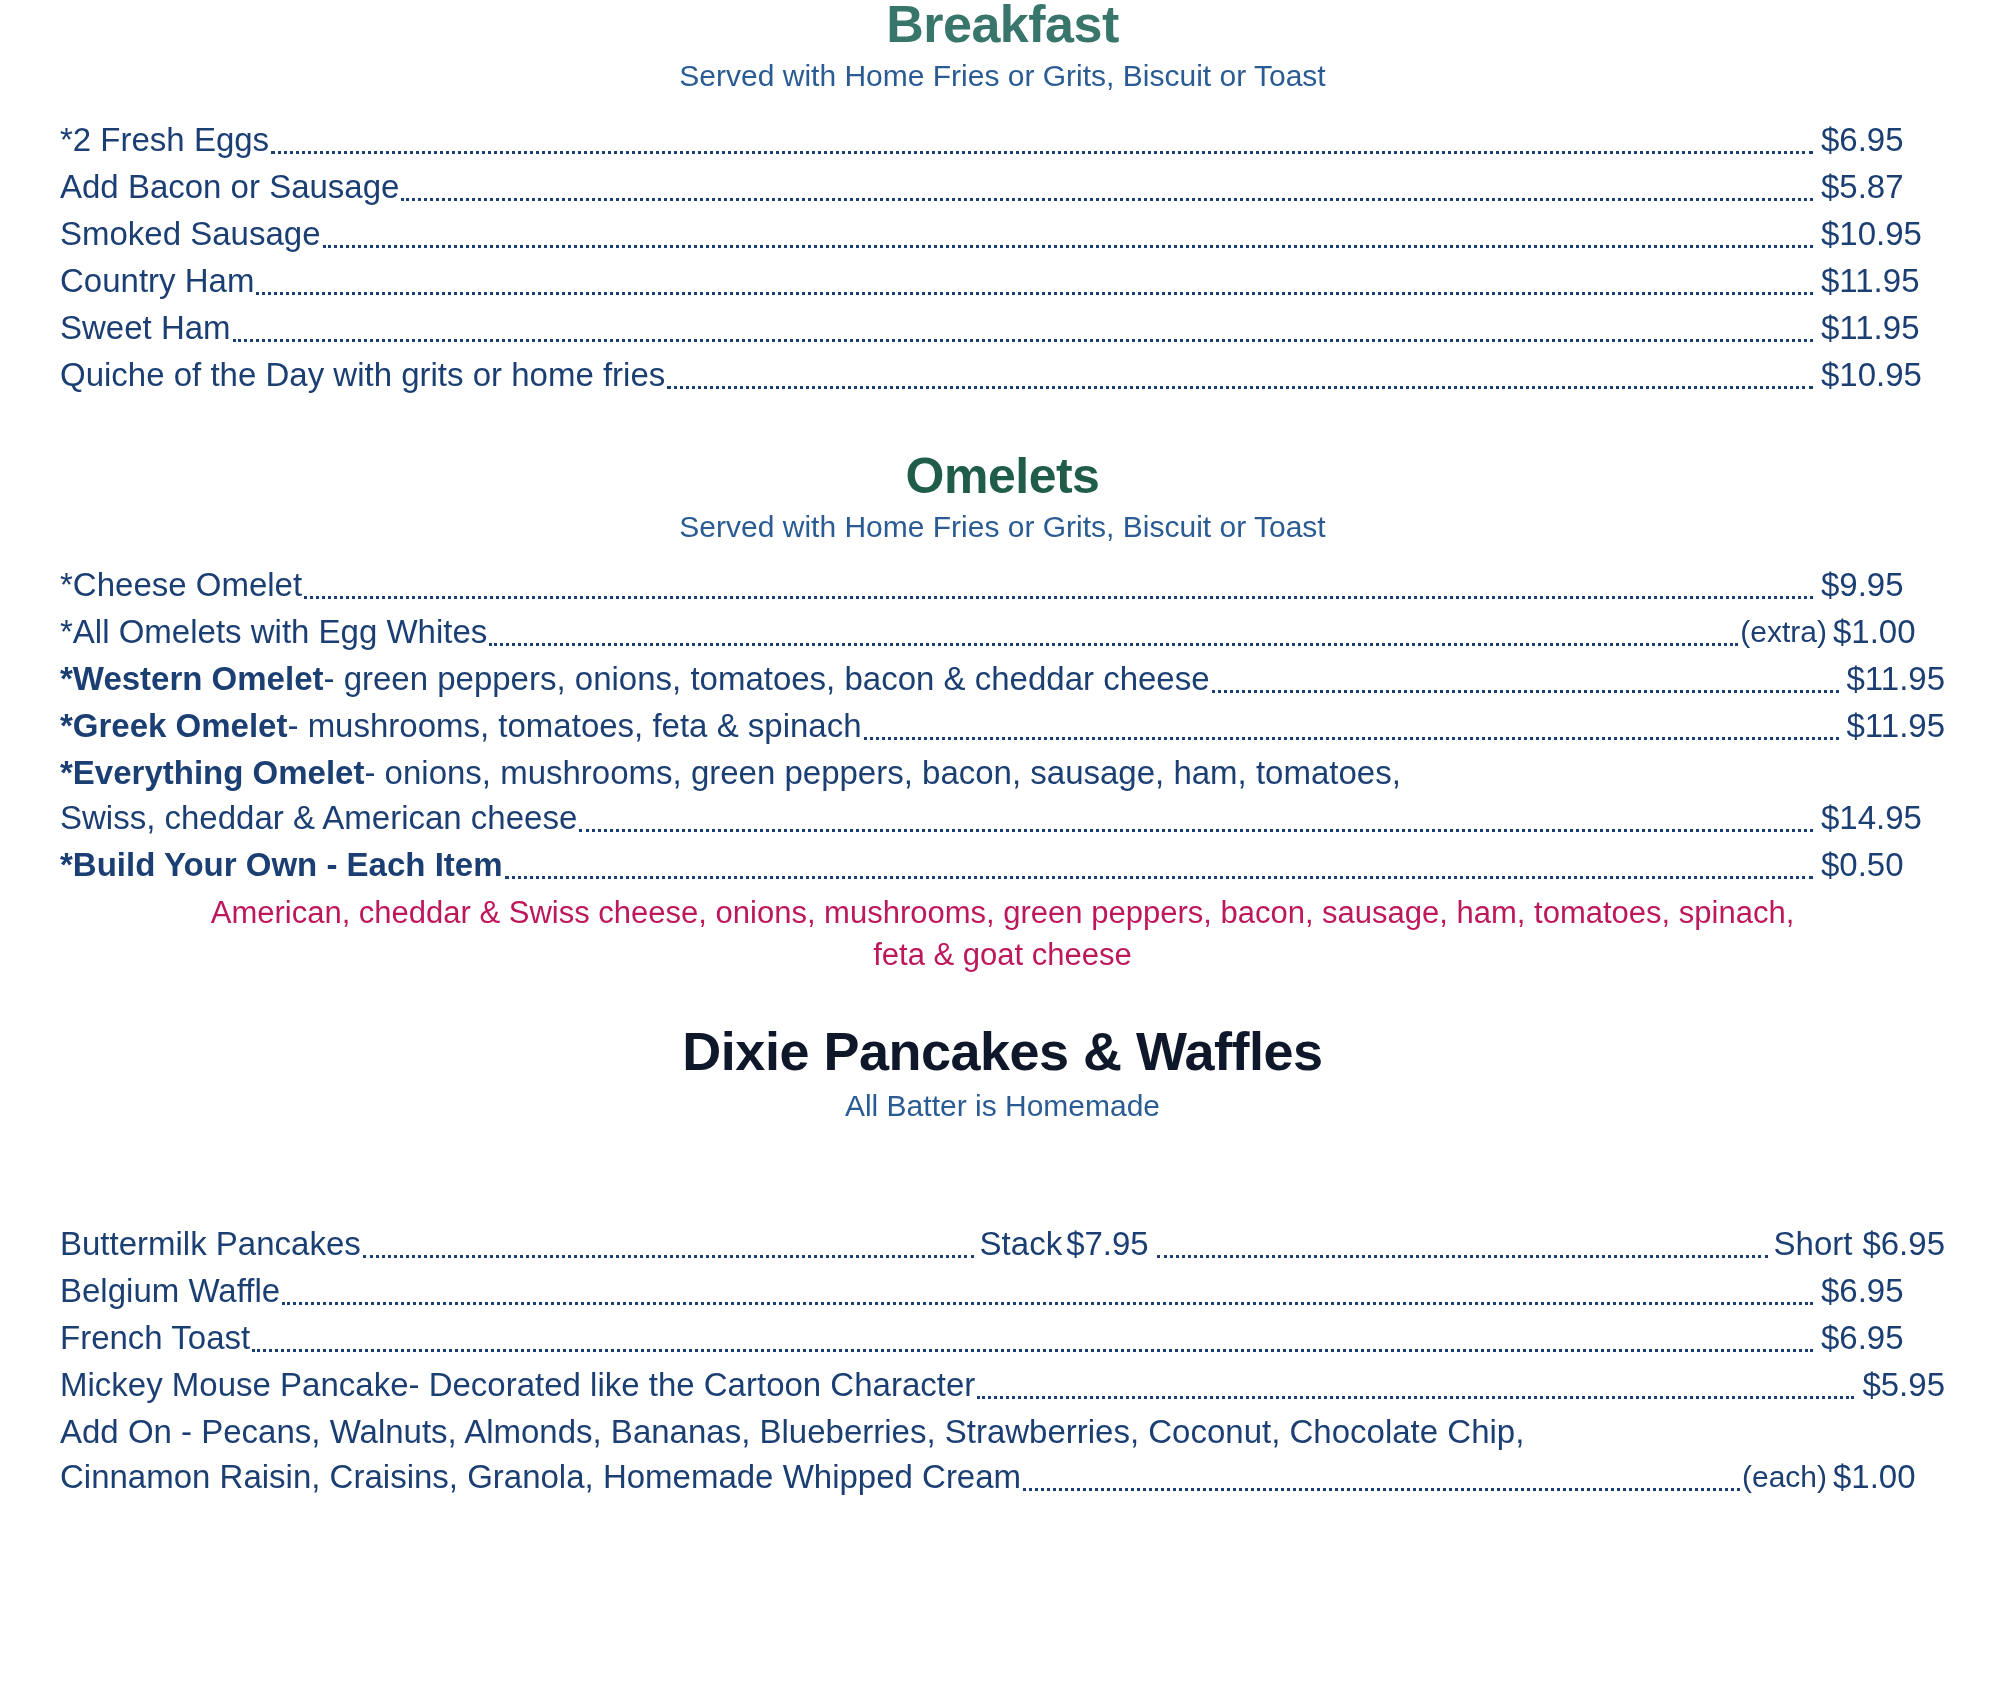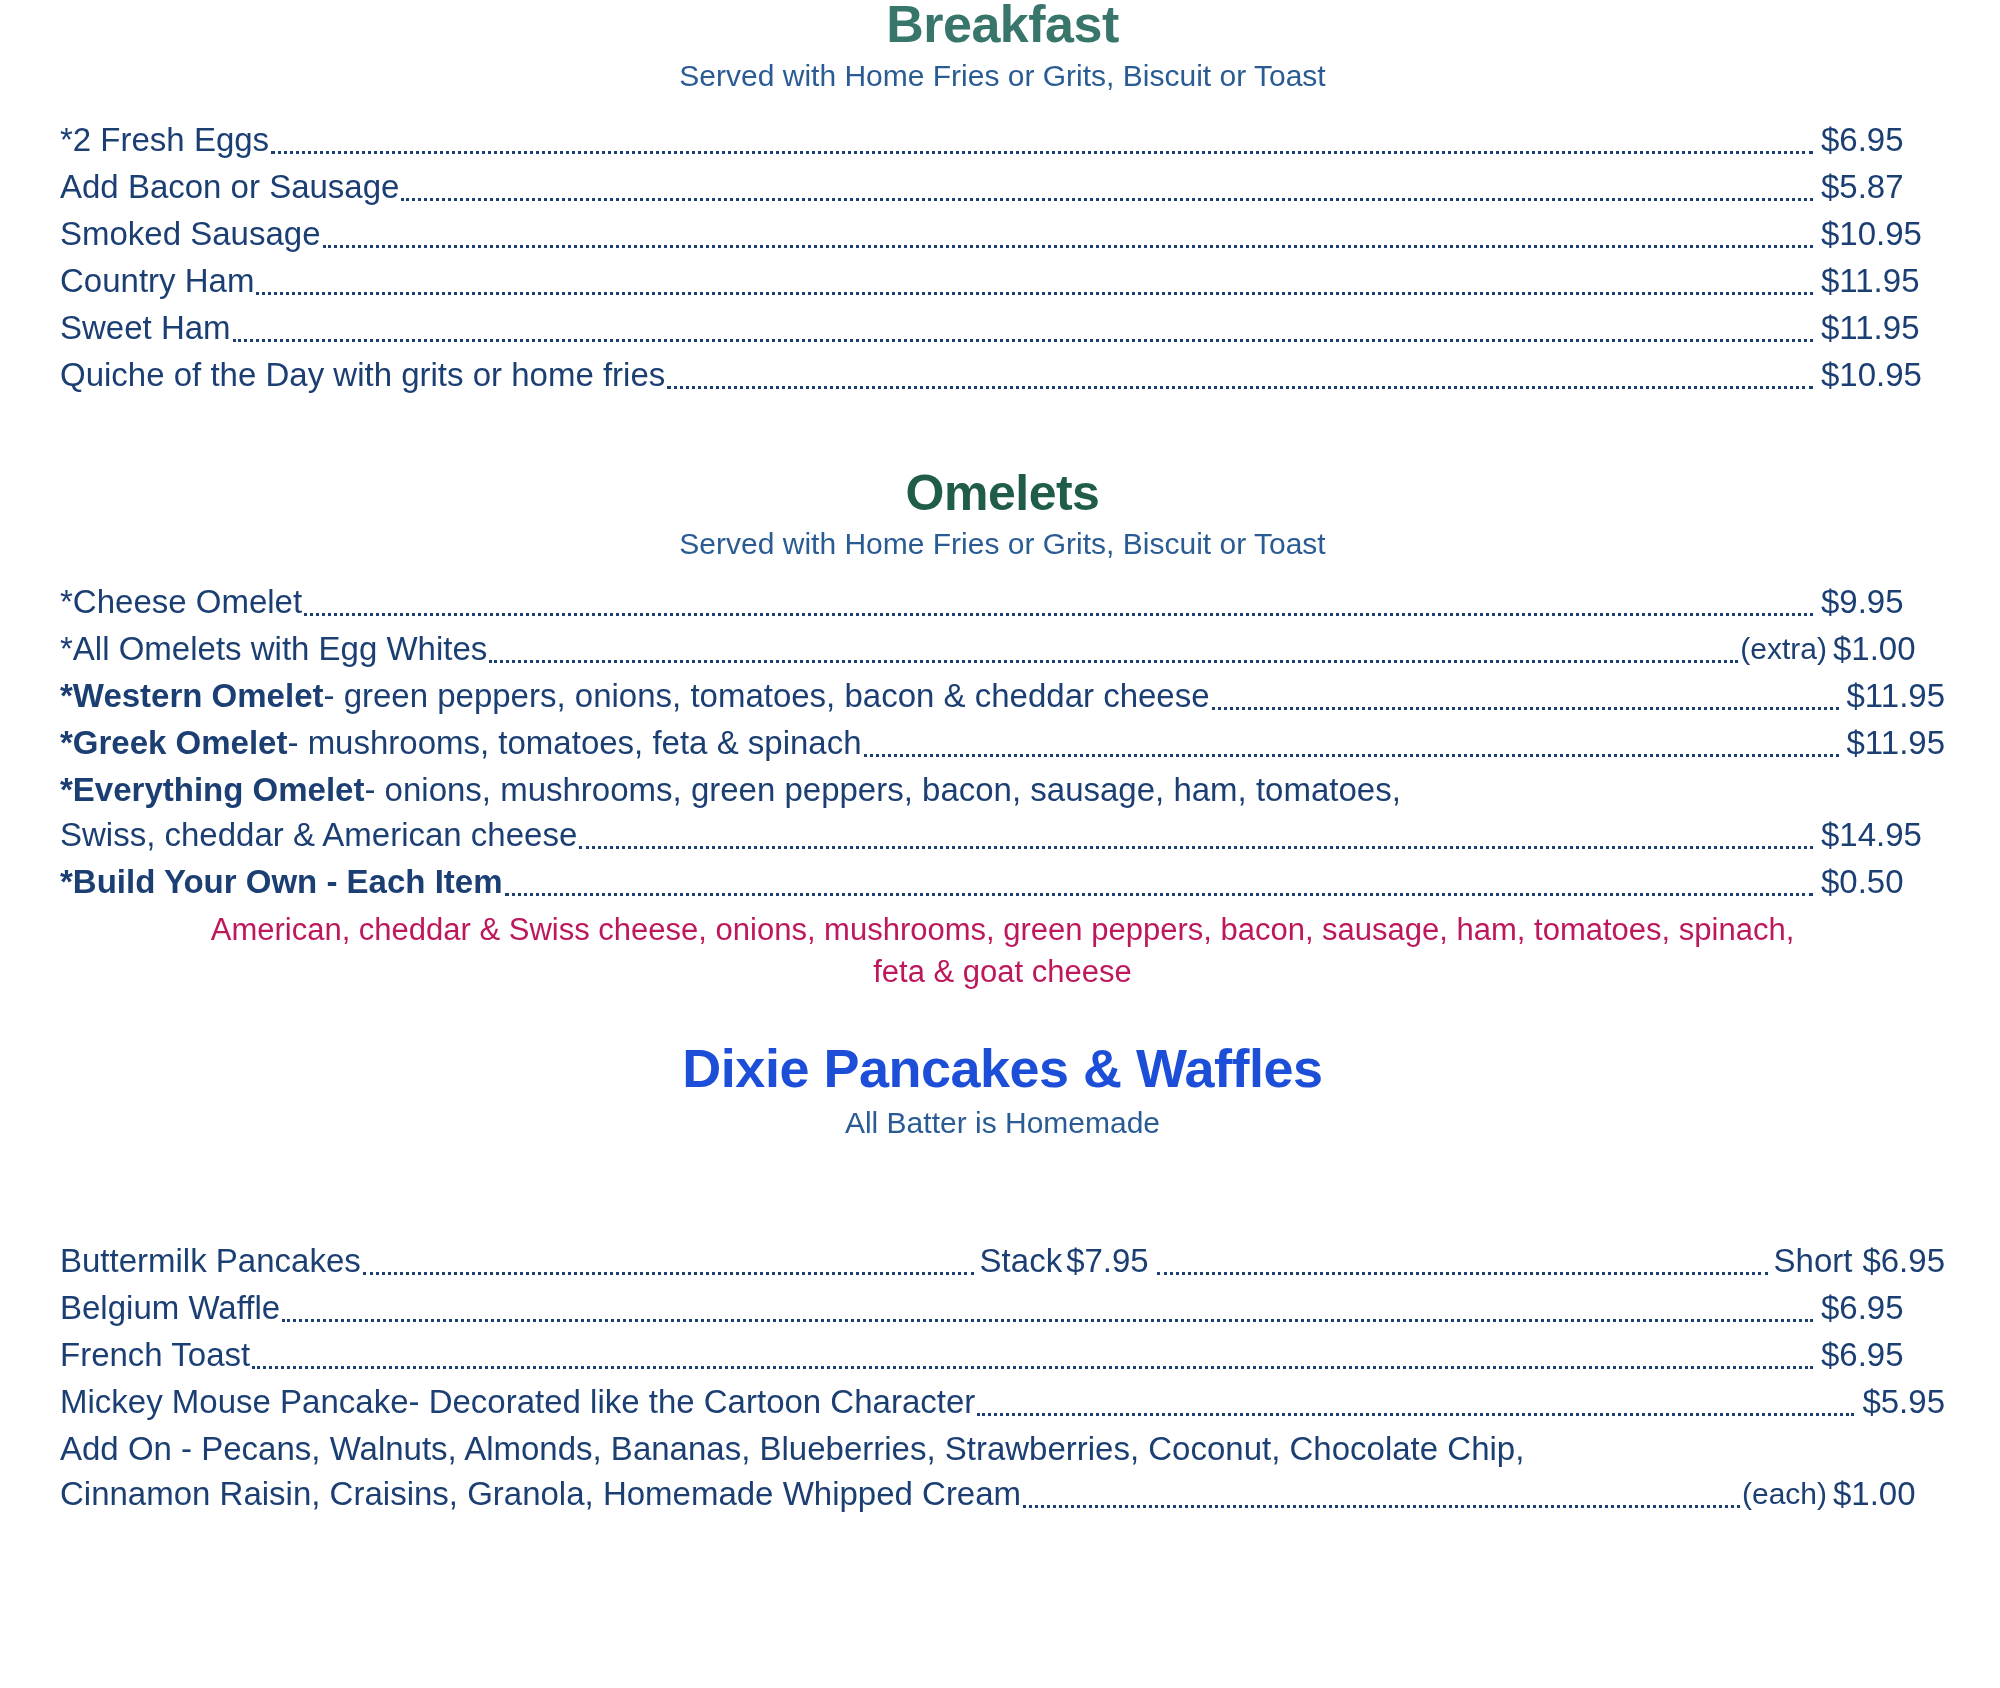--- a/index.html
+++ b/index.html
@@ -30,26 +30,26 @@
   .sh-breakfast {
     font-size: 52px;
     line-height: 56px;
     margin-top: -4px;
     color: #38756a;
   }
   .sh-omelets {
     font-size: 50px;
     line-height: 54px;
     color: #1f5c4a;
-    margin-top: 68px;
+    margin-top: 51px;
   }
   .sh-dixie {
     font-size: 54px;
     line-height: 58px;
-    color: #1d4ed8;
+    color: #0f172a;
     margin-top: 46px;
   }
   .section-sub {
     text-align: center;
     font-size: 30px;
     line-height: 36px;
     color: #2a5c93;
     margin-top: 6px;
   }
   .sub-dixie { margin-top: 8px; }

